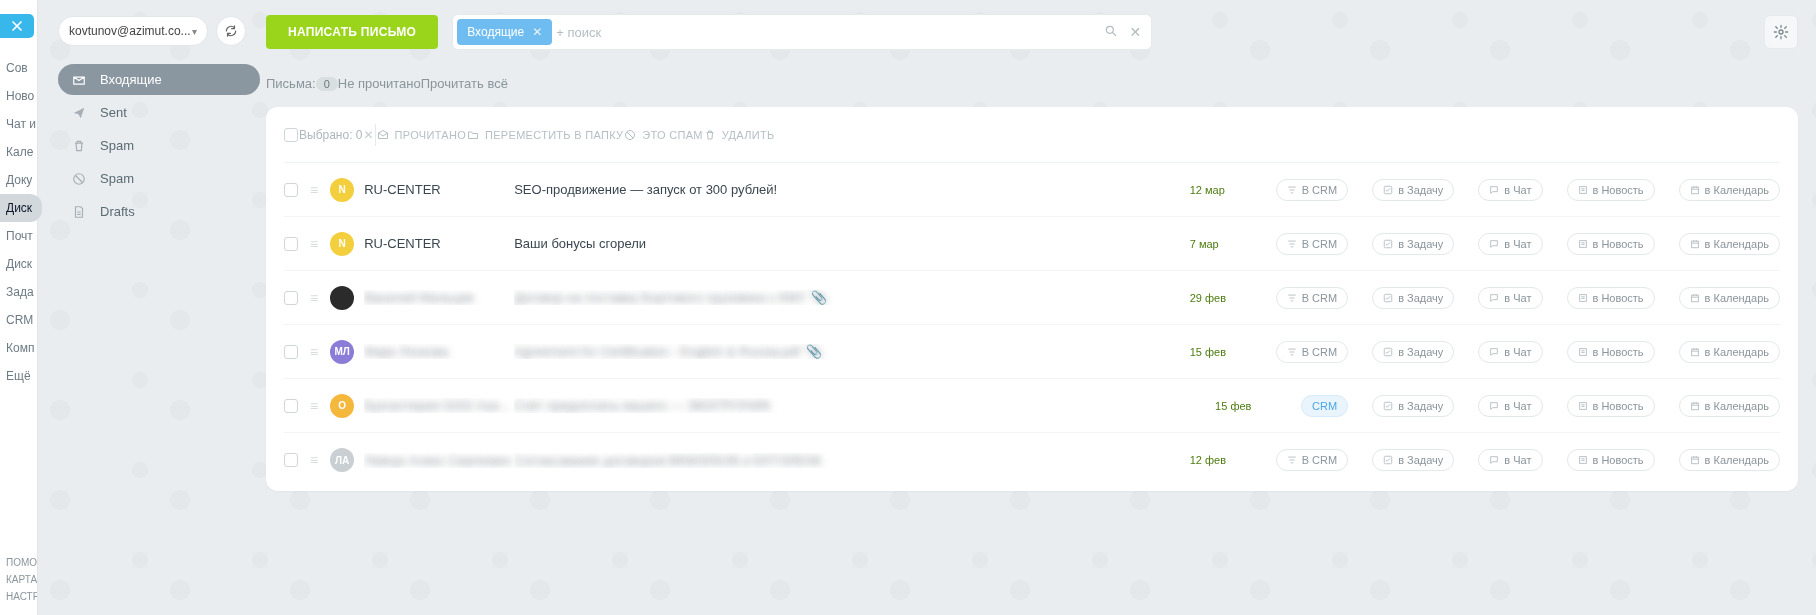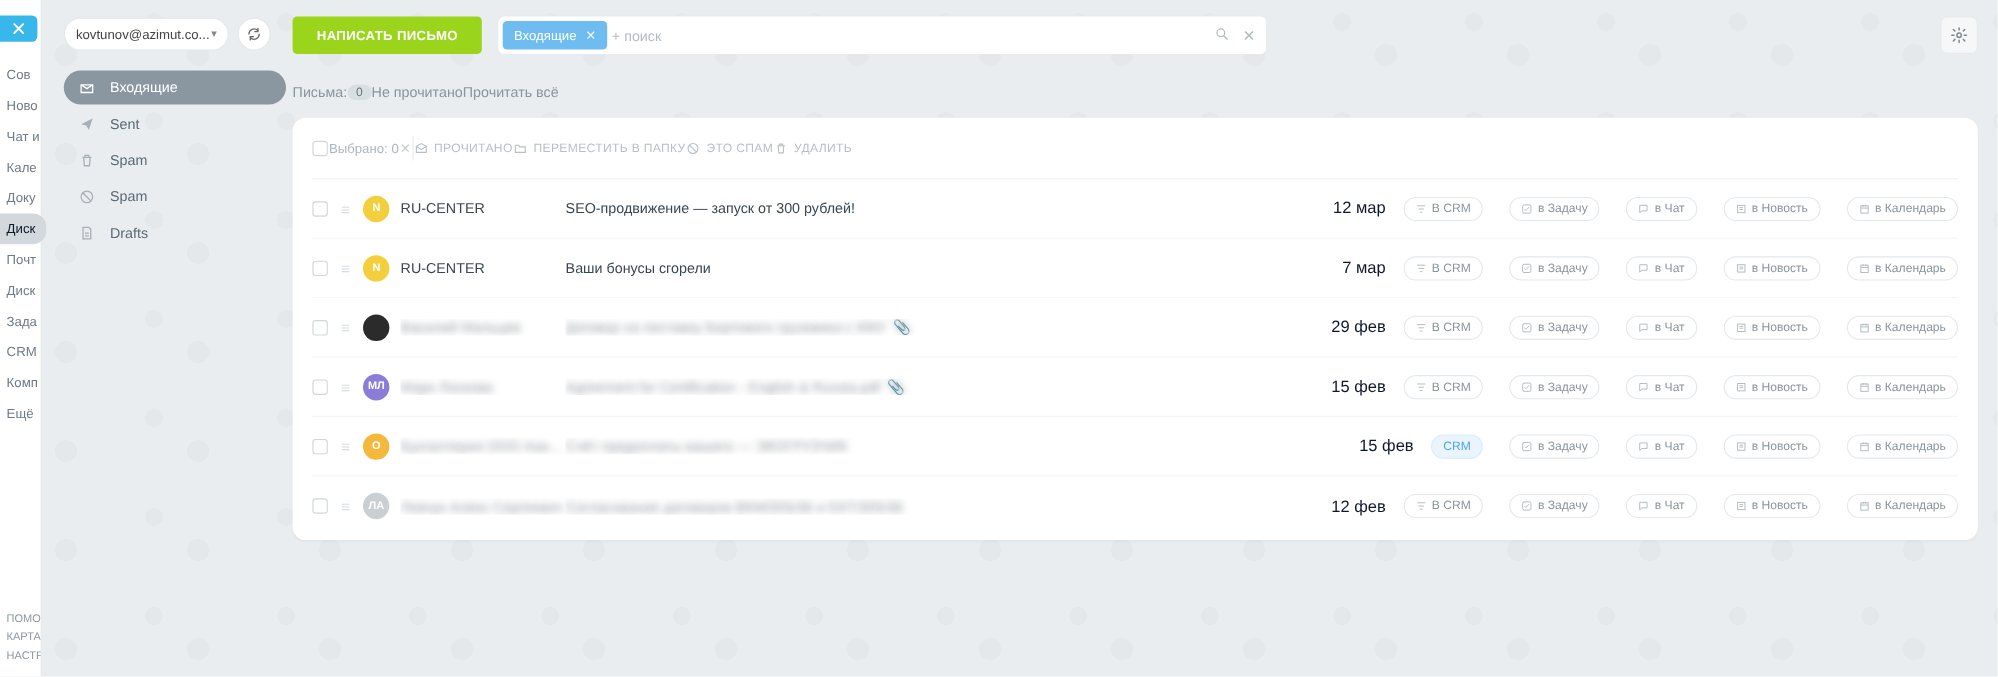--- a/index.html
+++ b/index.html
@@ -120,21 +120,21 @@
 .mail-row .chk { width:14px; height:14px; border:1.5px solid #cfd6da; border-radius:3px; flex:none; }
 .mail-row .grip { color:#d7dde0; font-size:14px; margin:0 12px; flex:none; }
 .avatar {
   width:24px; height:24px; border-radius:50%; display:flex; align-items:center; justify-content:center;
   color:#fff; font-size:10px; font-weight:600; flex:none;
 }
 .sender { width:150px; font-size:13px; color:#3a4750; margin-left:10px; flex:none; white-space:nowrap; overflow:hidden; text-overflow:ellipsis;}
 .subject { flex:1; font-size:13px; color:#3a4750; white-space:nowrap; overflow:hidden; text-overflow:ellipsis; }
 .subject.blur, .sender.blur { color:transparent; text-shadow:0 0 7px rgba(60,70,78,.55); }
 .attach { color:#cfd6da; margin-left:6px; font-size:13px; flex:none;}
-.date { width:70px; text-align:right; font-size:15px; color:#0f172a; flex:none; margin-right:16px; }
+.date { width:70px; text-align:left; font-size:11px; color:#4d7c0f; flex:none; margin-right:16px; }
 .pills { display:flex; gap:24px; flex:none; }
 .pill {
   border:1px solid #e3e8eb; border-radius:14px; font-size:11px; color:#8a959c;
   padding:4px 10px; display:flex; align-items:center; gap:5px; background:#fff;
 }
 .pill .pi { font-size:10px; color:#aeb7bc; }
 .pill.crm-active { background:#eaf4fd; color:#4aa6e8; border-color:#d6ecfb; }
 
 svg { display:block; }
 </style>

